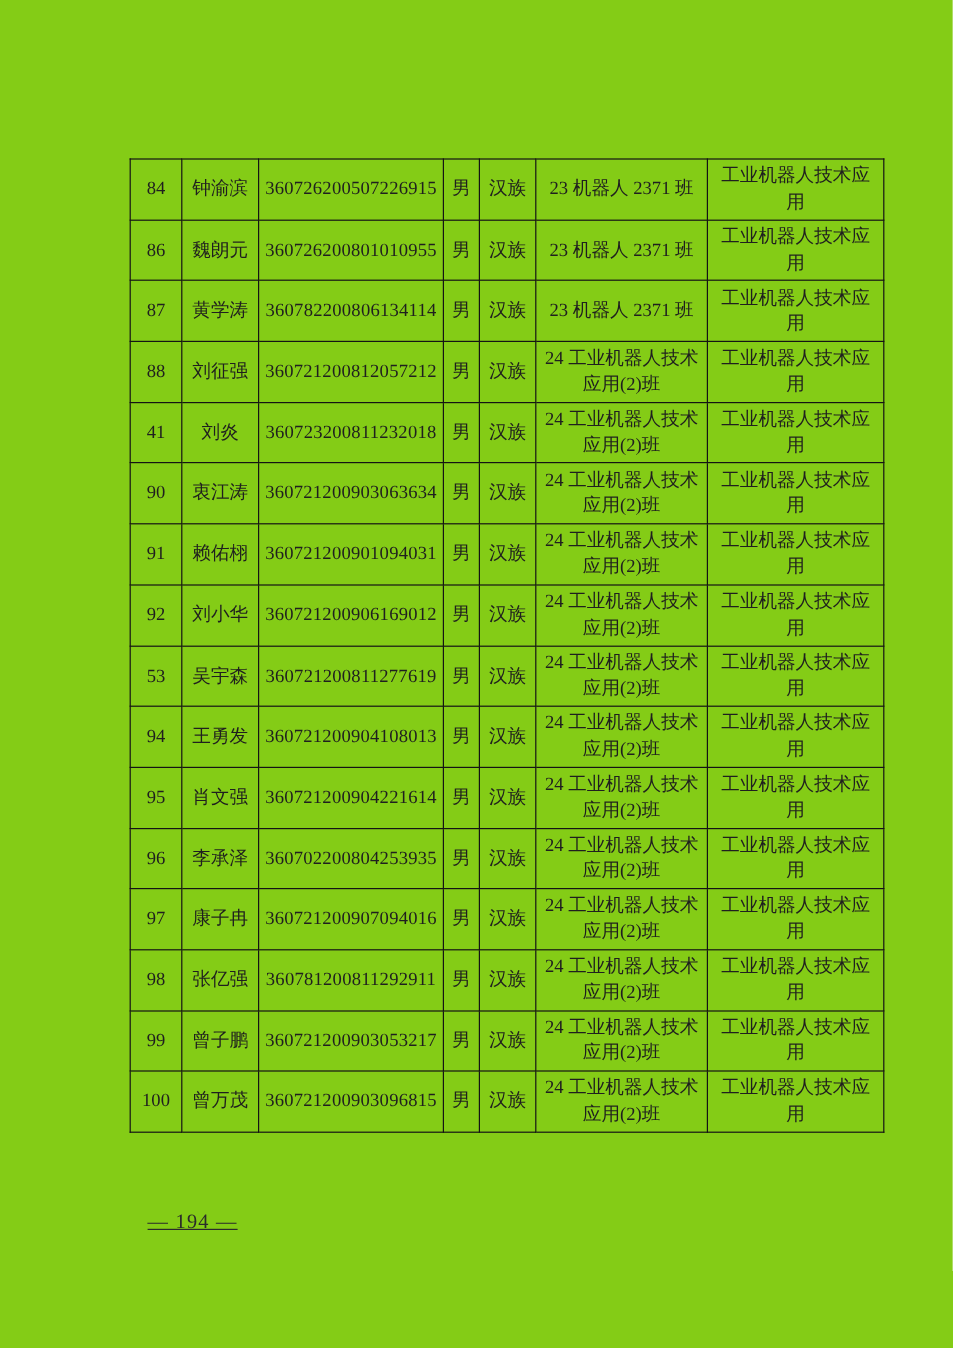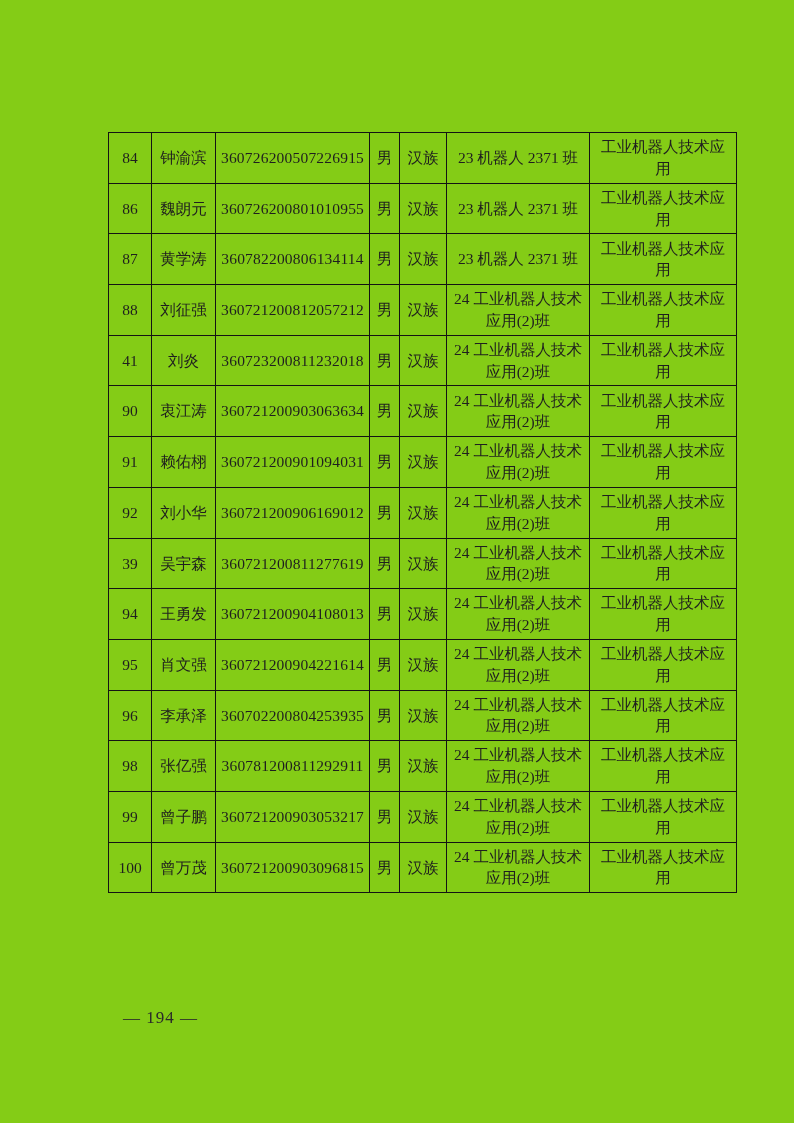--- a/index.html
+++ b/index.html
@@ -41,20 +41,21 @@
   td.c-id      { font-size: 15px; letter-spacing: 0.2px; margin-top: 26px; }
   td.c-class   { font-size: 15px; line-height: 1.5; padding: 1px 5px; margin-top: 28px; }
   td.c-major   { font-size: 15px; }
   .footer {
     position: absolute;
     left: 123px;
     top: 1008px;
     font-size: 17px;
     color: #2b2b2b;
     letter-spacing: 1px;
+    text-decoration: underline;
   }
 </style>
 </head>
 <body>
 
 <div class="page">
 
   <table class="roster">
     <colgroup>
       <col style="width:43px">
@@ -132,21 +133,21 @@
       <tr>
         <td class="c-index">92</td>
         <td class="c-name">刘小华</td>
         <td class="c-id">360721200906169012</td>
         <td class="c-gender">男</td>
         <td class="c-ethnicity">汉族</td>
         <td class="c-class">24 工业机器人技术应用(2)班</td>
         <td class="c-major">工业机器人技术应用</td>
       </tr>
       <tr>
-        <td class="c-index">39</td>
+        <td class="c-index">53</td>
         <td class="c-name">吴宇森</td>
         <td class="c-id">360721200811277619</td>
         <td class="c-gender">男</td>
         <td class="c-ethnicity">汉族</td>
         <td class="c-class">24 工业机器人技术应用(2)班</td>
         <td class="c-major">工业机器人技术应用</td>
       </tr>
       <tr>
         <td class="c-index">94</td>
         <td class="c-name">王勇发</td>
@@ -168,20 +169,29 @@
       <tr>
         <td class="c-index">96</td>
         <td class="c-name">李承泽</td>
         <td class="c-id">360702200804253935</td>
         <td class="c-gender">男</td>
         <td class="c-ethnicity">汉族</td>
         <td class="c-class">24 工业机器人技术应用(2)班</td>
         <td class="c-major">工业机器人技术应用</td>
       </tr>
       <tr>
+        <td class="c-index">97</td>
+        <td class="c-name">康子冉</td>
+        <td class="c-id">360721200907094016</td>
+        <td class="c-gender">男</td>
+        <td class="c-ethnicity">汉族</td>
+        <td class="c-class">24 工业机器人技术应用(2)班</td>
+        <td class="c-major">工业机器人技术应用</td>
+      </tr>
+      <tr>
         <td class="c-index">98</td>
         <td class="c-name">张亿强</td>
         <td class="c-id">360781200811292911</td>
         <td class="c-gender">男</td>
         <td class="c-ethnicity">汉族</td>
         <td class="c-class">24 工业机器人技术应用(2)班</td>
         <td class="c-major">工业机器人技术应用</td>
       </tr>
       <tr>
         <td class="c-index">99</td>

